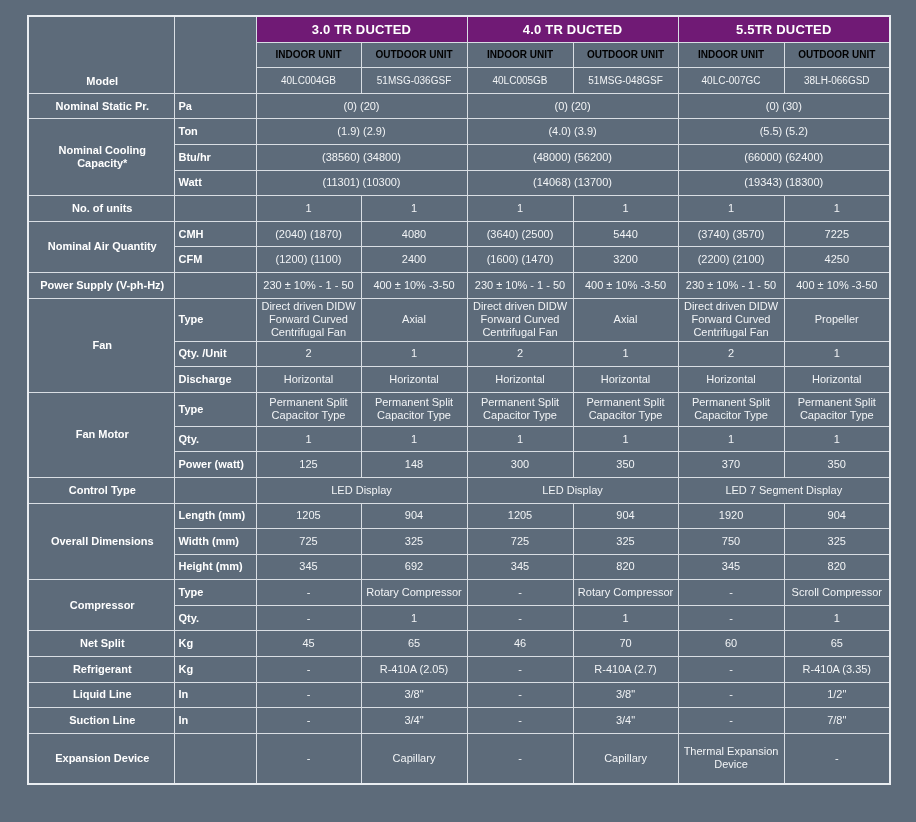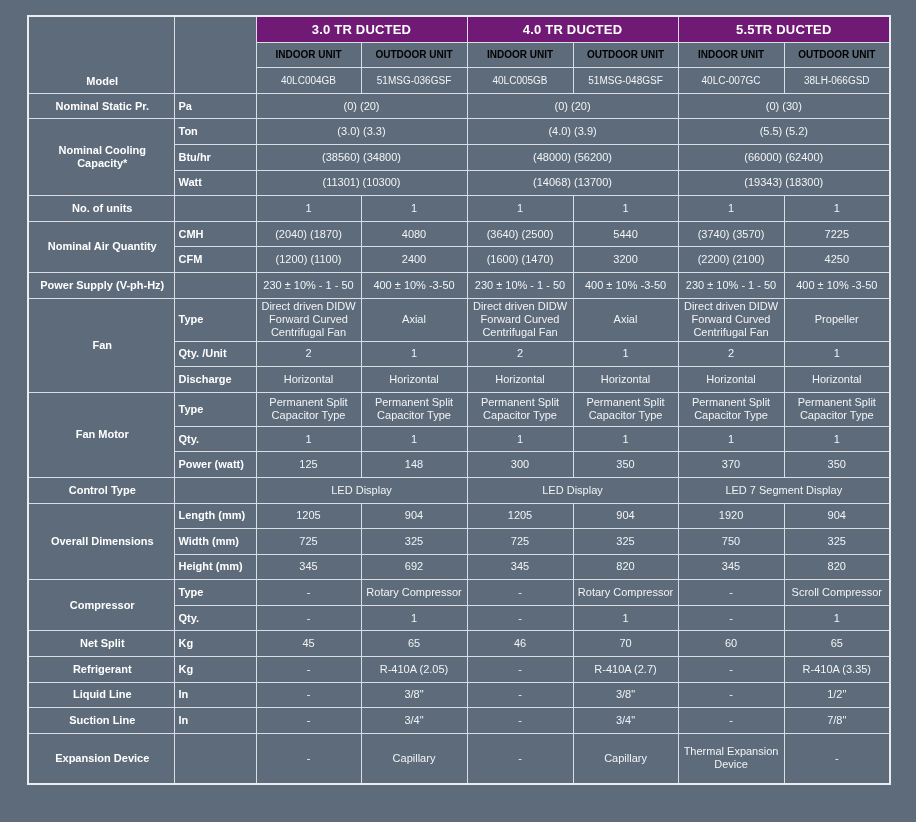--- a/index.html
+++ b/index.html
@@ -116,21 +116,21 @@
     <td class="lbl">Nominal Static Pr.</td>
     <td class="sub">Pa</td>
     <td colspan="2">(0) (20)</td>
     <td colspan="2">(0) (20)</td>
     <td colspan="2">(0) (30)</td>
   </tr>
 
   <tr>
     <td class="lbl" rowspan="3">Nominal Cooling Capacity*</td>
     <td class="sub">Ton</td>
-    <td colspan="2">(3.0) (3.3)</td>
+    <td colspan="2">(1.9) (2.9)</td>
     <td colspan="2">(4.0) (3.9)</td>
     <td colspan="2">(5.5) (5.2)</td>
   </tr>
   <tr>
     <td class="sub">Btu/hr</td>
     <td colspan="2">(38560) (34800)</td>
     <td colspan="2">(48000) (56200)</td>
     <td colspan="2">(66000) (62400)</td>
   </tr>
   <tr>

